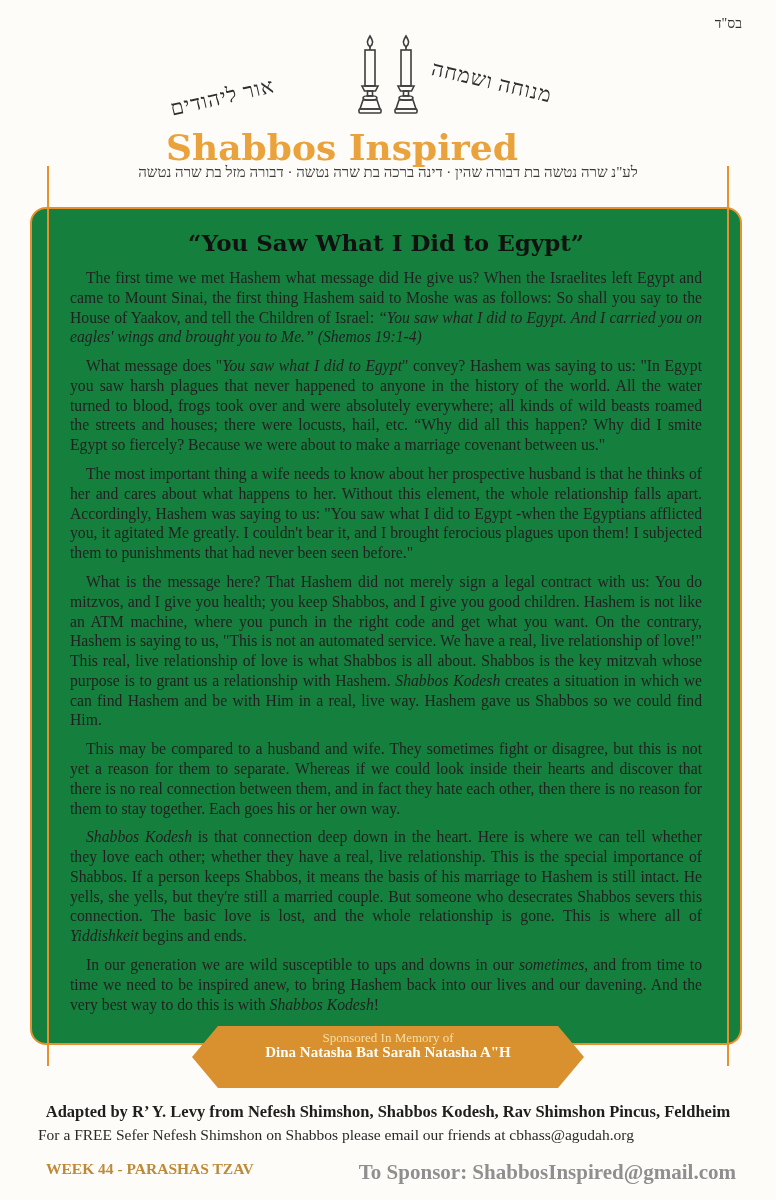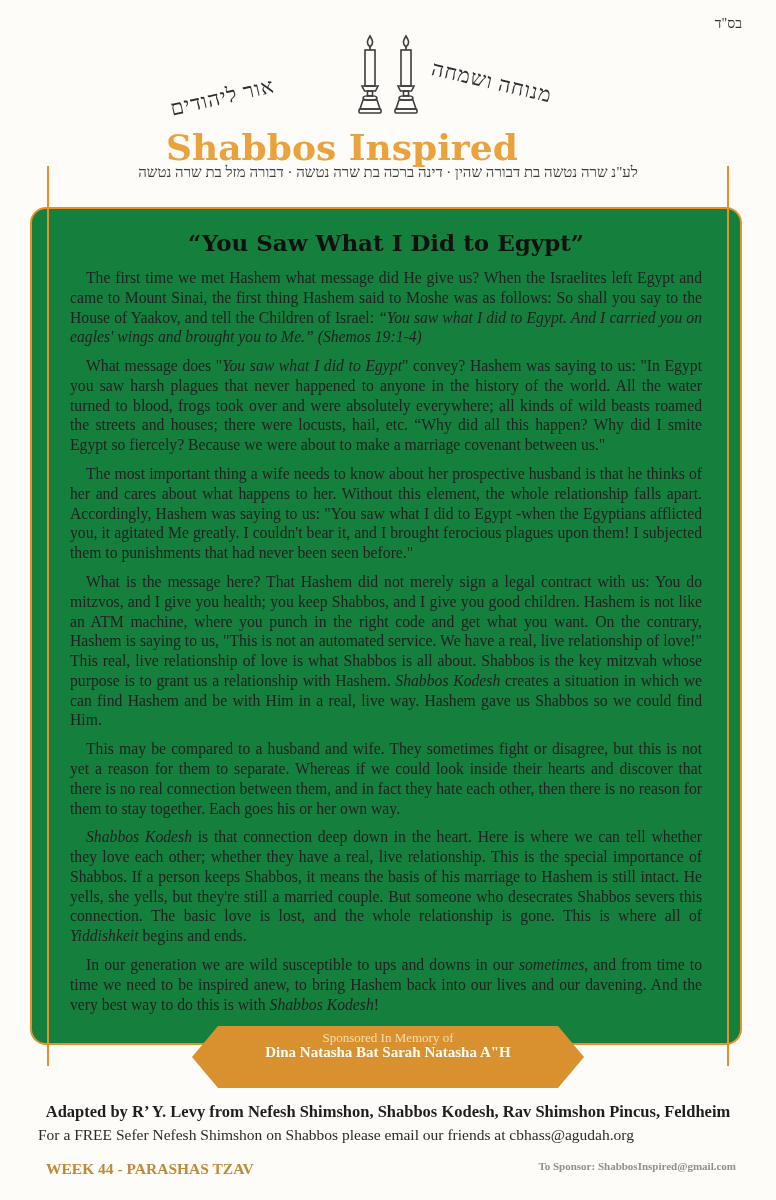--- a/index.html
+++ b/index.html
@@ -75,21 +75,21 @@
   .foot-free{
     position:absolute;top:1126px;left:0;width:672px;text-align:center;
     font-size:15.5px;color:#2a2a2a;
   }
   .foot-week{
     position:absolute;top:1160px;left:38px;
     font-size:15.5px;font-weight:bold;color:#be8a3a;margin-left:8px;
   }
   .foot-sponsor{
     position:absolute;top:1160px;right:40px;
-    font-size:11px;font-weight:bold;color:#8f8f8f;
+    font-size:21px;font-weight:bold;color:#8f8f8f;
   }
 </style>
 </head>
 <body>
 
 <div class="bsd">בס"ד</div>
 
 <div>
   <span class="arc-text arc-left">אור ליהודים</span>
   <span class="arc-text arc-right">מנוחה ושמחה</span>

